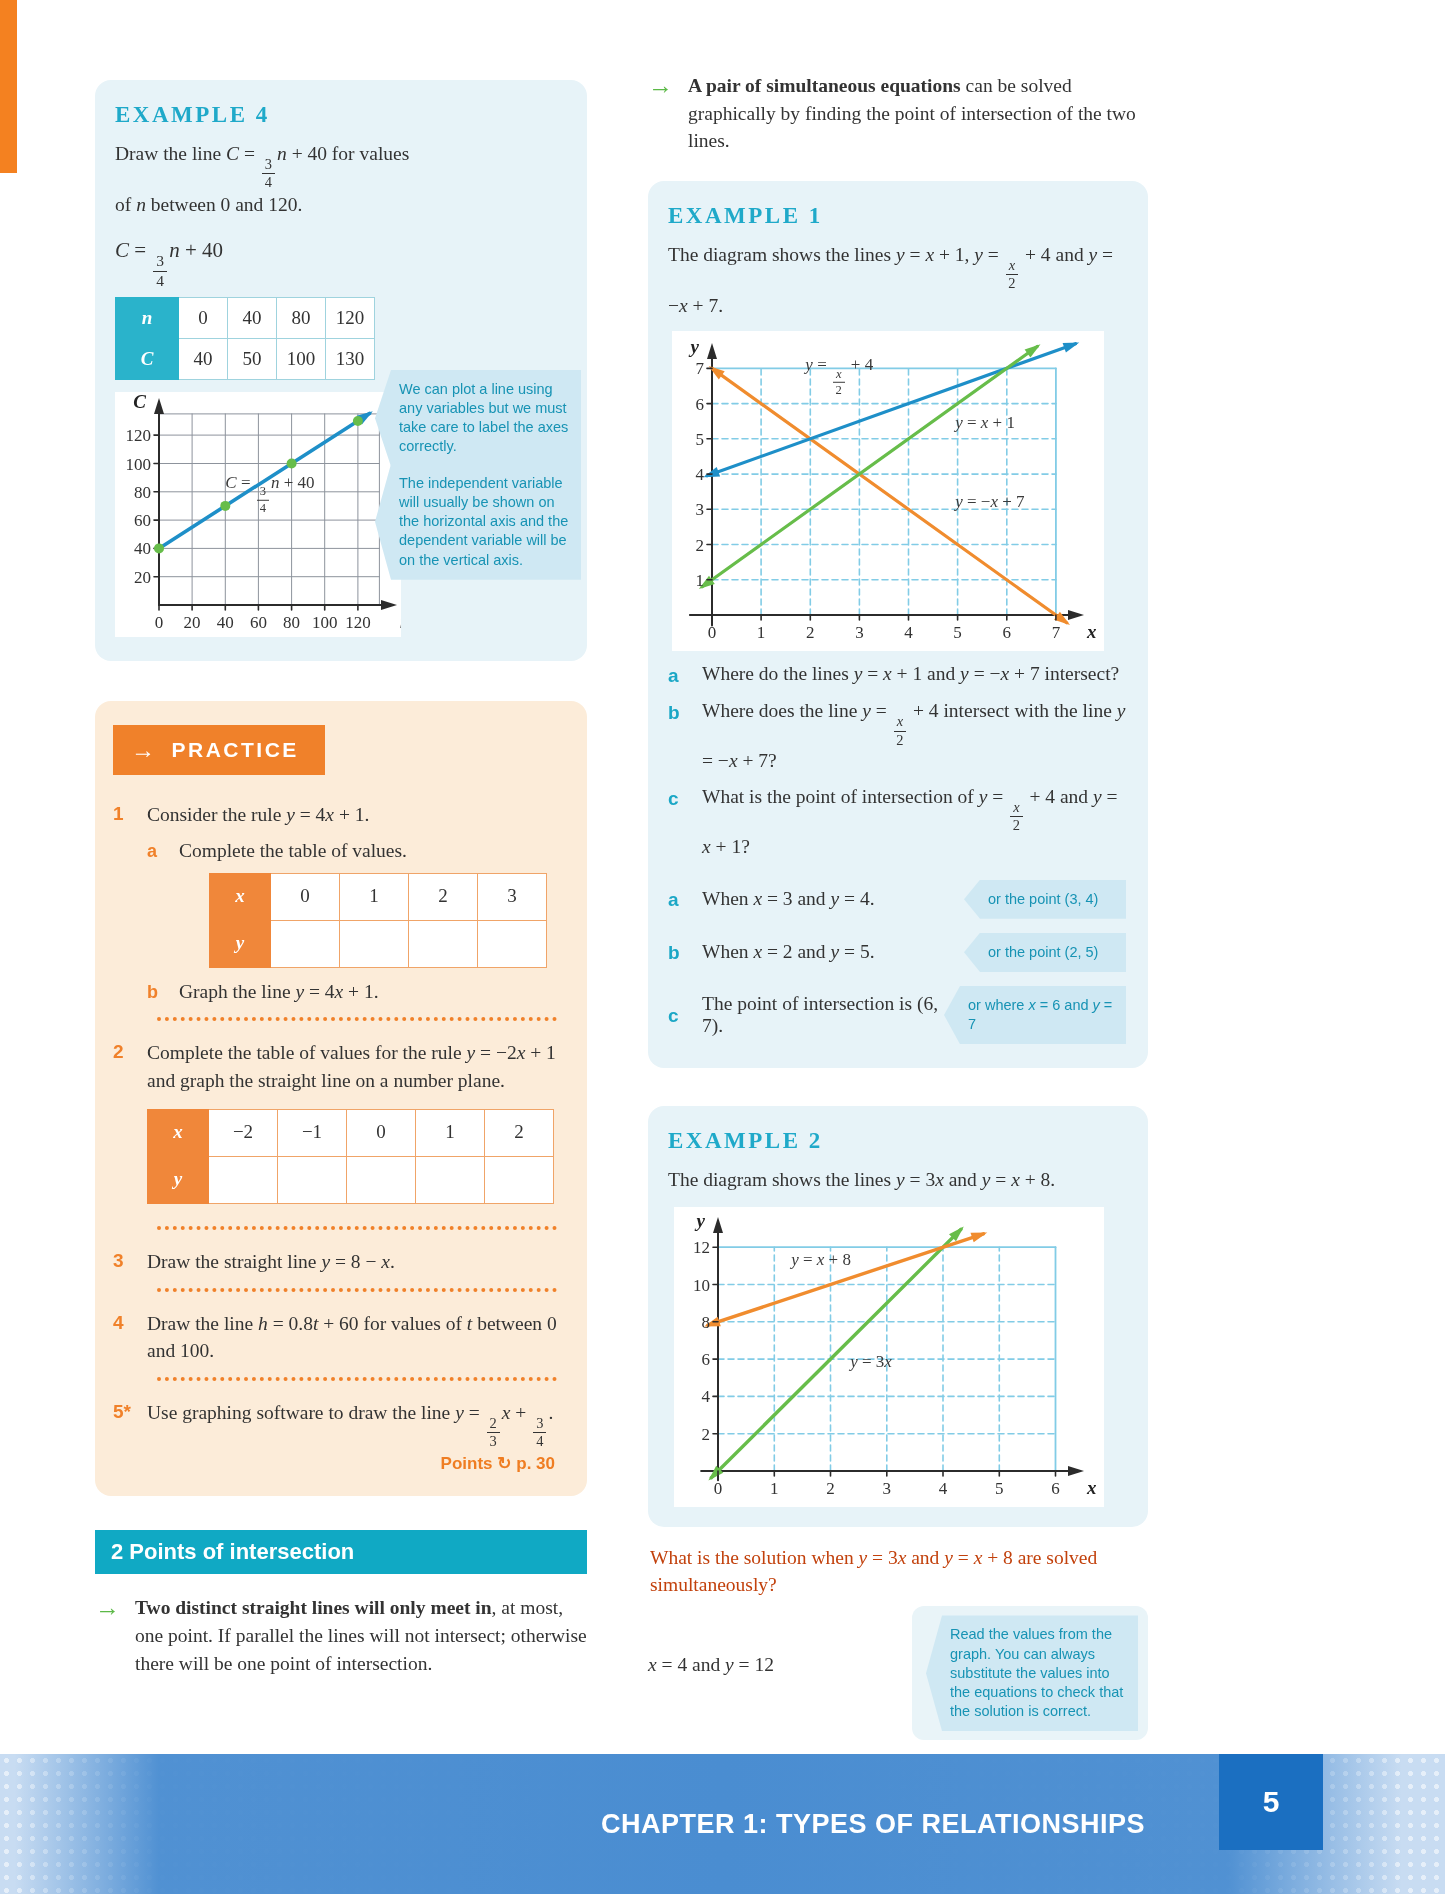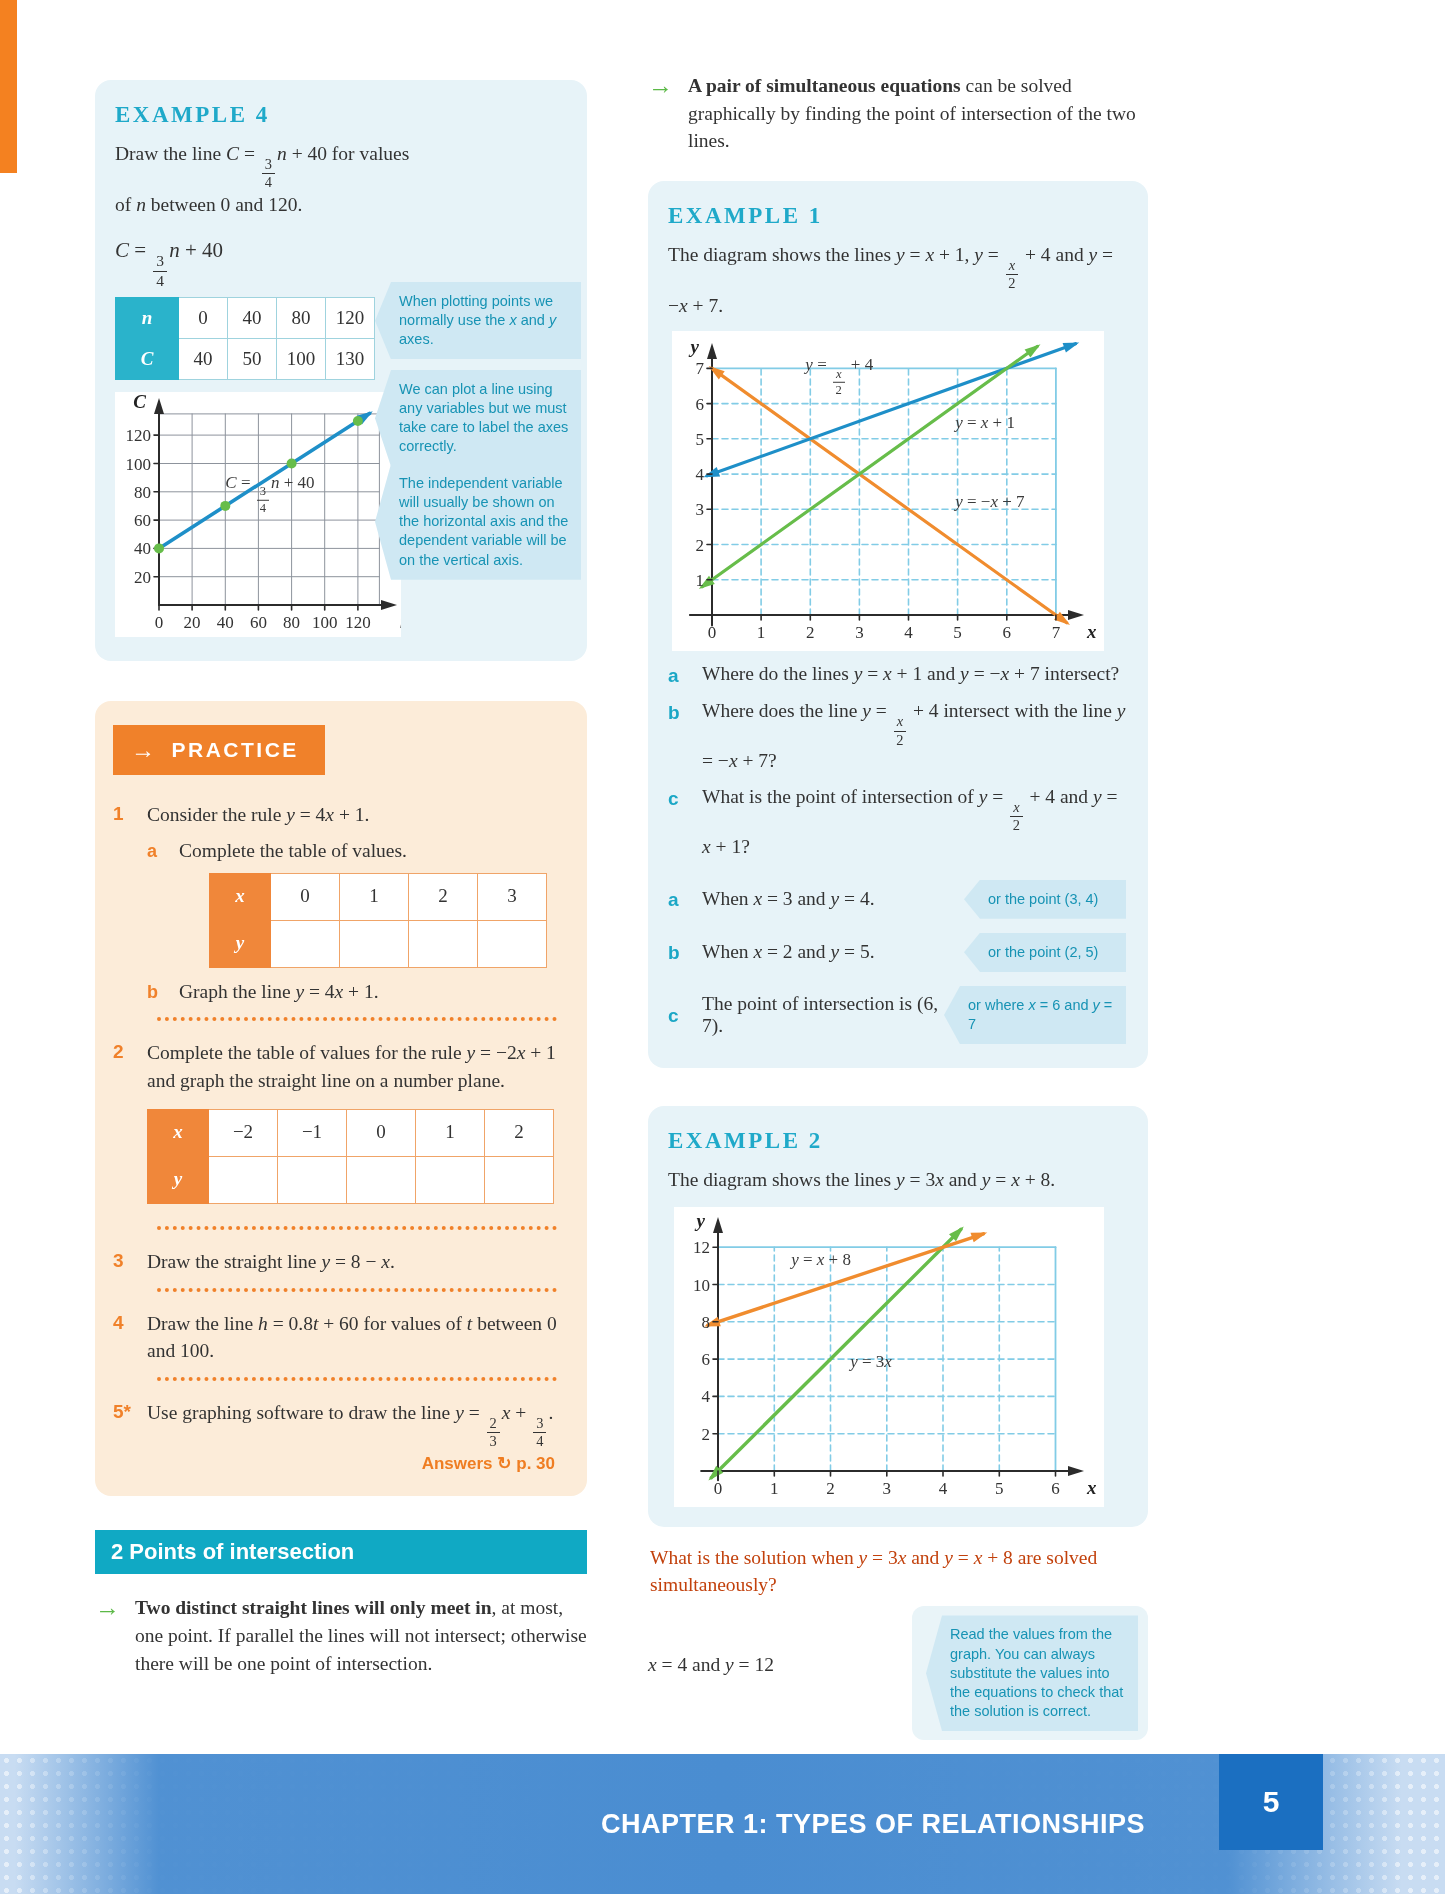--- a/index.html
+++ b/index.html
@@ -201,21 +201,20 @@
           <circle cx="242.9" cy="29.0" r="5" fill="#67bd4a"></circle>
           <text x="285.0" y="236.0" class="axletter">n</text>
           <text x="31.0" y="16.0" text-anchor="end" class="axletter">C</text>
         </svg>
         <div class="graph-label" style="left: 110.286px; top: 101.176px; font-size: 17px;"><i>C</i> = <span class="frac">
             <span class="ft">3</span>
             <span class="fb">4</span>
           </span><i>n</i> + 40</div>
       </div>
 
-    <div class="callout co-abs co4-1">When plotting points we normally use the <i>x</i> and <i>y</i> axes.</div>
     <div class="callout co-abs co4-2">We can plot a line using any variables but we must take care to label the axes correctly.</div>
     <div class="callout co-abs co4-3">The independent variable will usually be shown on the horizontal axis and the dependent variable will be on the vertical axis.</div>
   </div>
 
   <div class="practice">
     <div class="phead">
       <span class="arr">→</span>
       <span>PRACTICE</span>
     </div>
 
@@ -298,21 +297,21 @@
       <div class="pbody">Use graphing software to draw the line <i>y</i> = <span class="frac">
             <span class="ft">2</span>
             <span class="fb">3</span>
           </span><i>x</i> + <span class="frac">
             <span class="ft">3</span>
             <span class="fb">4</span>
           </span>.</div>
     </div>
 
     <div class="answers">
-      <span>Answers</span>
+      <span>Points</span>
       <span>↻</span>
       <span>p. 30</span>
     </div>
   </div>
 
   <div class="secbar">2 Points of intersection</div>
 
   <div class="bullet">
     <span class="arr">→</span>
     <span><b>Two distinct straight lines will only meet in</b>, at most, one point. If parallel the lines will not intersect; otherwise there will be one point of intersection.</span>

